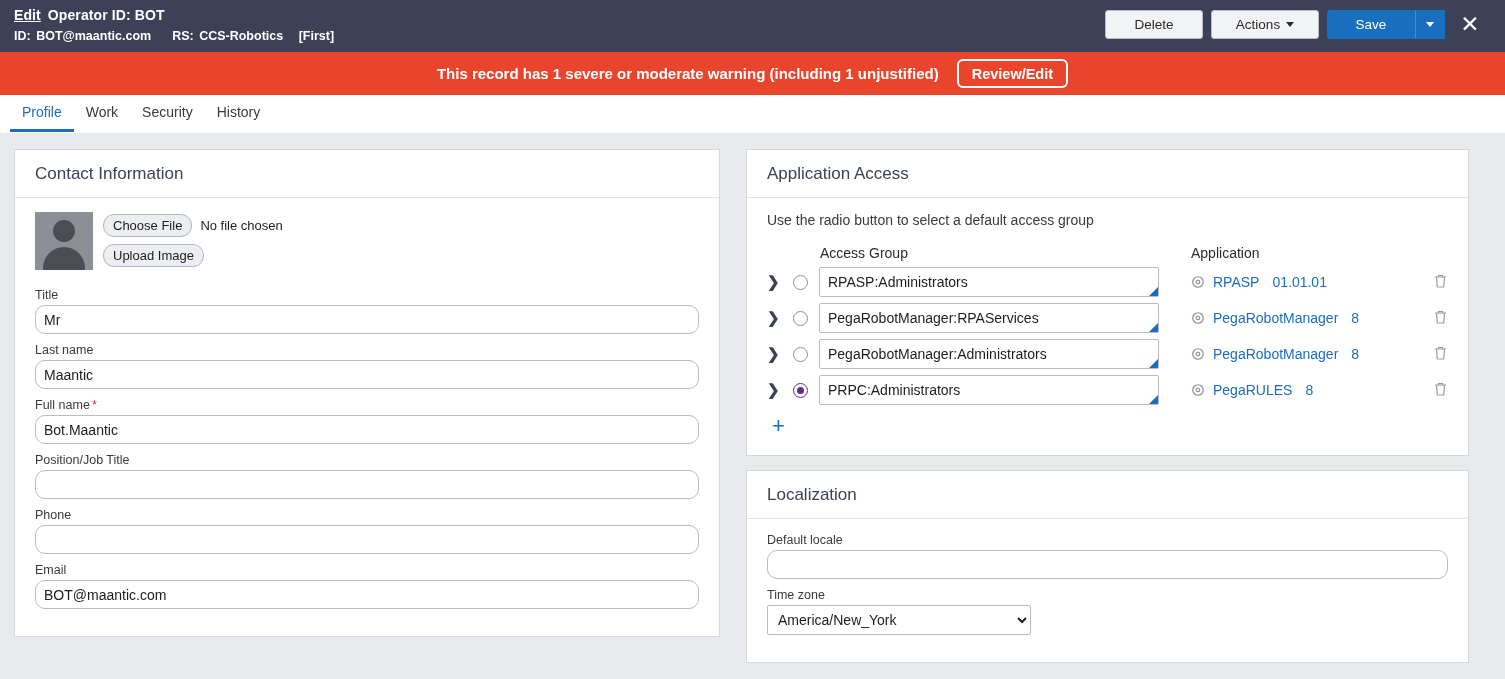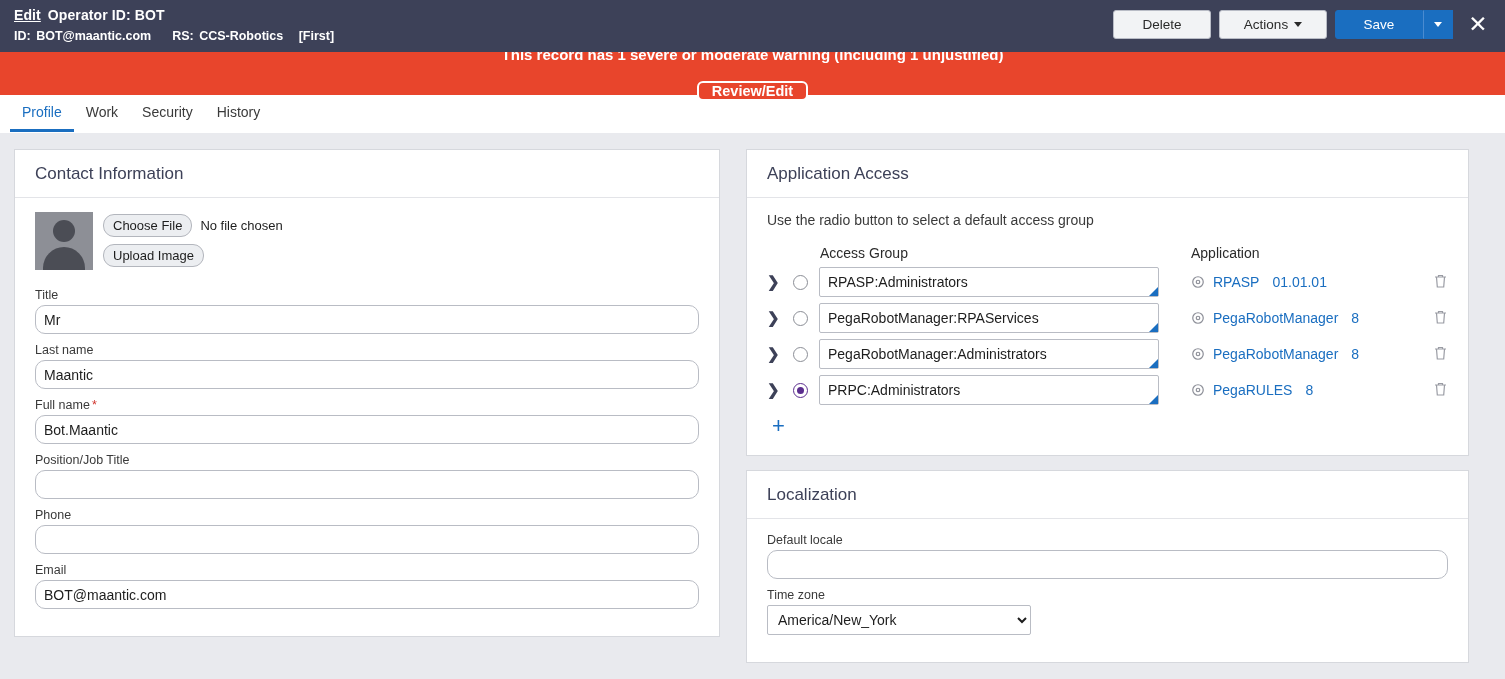--- a/index.html
+++ b/index.html
@@ -33,21 +33,21 @@
     line-height: 18px;
     margin-top: 3px;
   }
   .hdr-line2 .lbl { font-weight: bold; }
   .hdr-line2 .val { font-weight: bold; margin-left: 2px; }
   .hdr-line2 .sep { display: inline-block; width: 14px; }
   .hdr-line2 .edit-link { font-weight: bold; margin-left: 12px; cursor: pointer; }
 
   .hdr-actions {
     position: absolute;
-    right: 12px;
+    right: 20px;
     top: 9px;
     display: flex;
     align-items: center;
     gap: 8px;
   }
   .btn {
     font-family: "Liberation Sans", sans-serif;
     font-size: 13.5px;
     border-radius: 3px;
     cursor: pointer;
@@ -111,21 +111,20 @@
 
   
   .warning-bar {
     height: 43px;
     background: #e8452c;
     color: #ffffff;
     display: flex;
     align-items: center;
     justify-content: center;
     gap: 18px;
-    flex-direction: column;
   }
   .warning-text {
     font-weight: bold;
     font-size: 15px;
   }
   .btn-review {
     background: #e8452c;
     border: 2px solid #ffffff;
     color: #ffffff;
     font-weight: bold;

